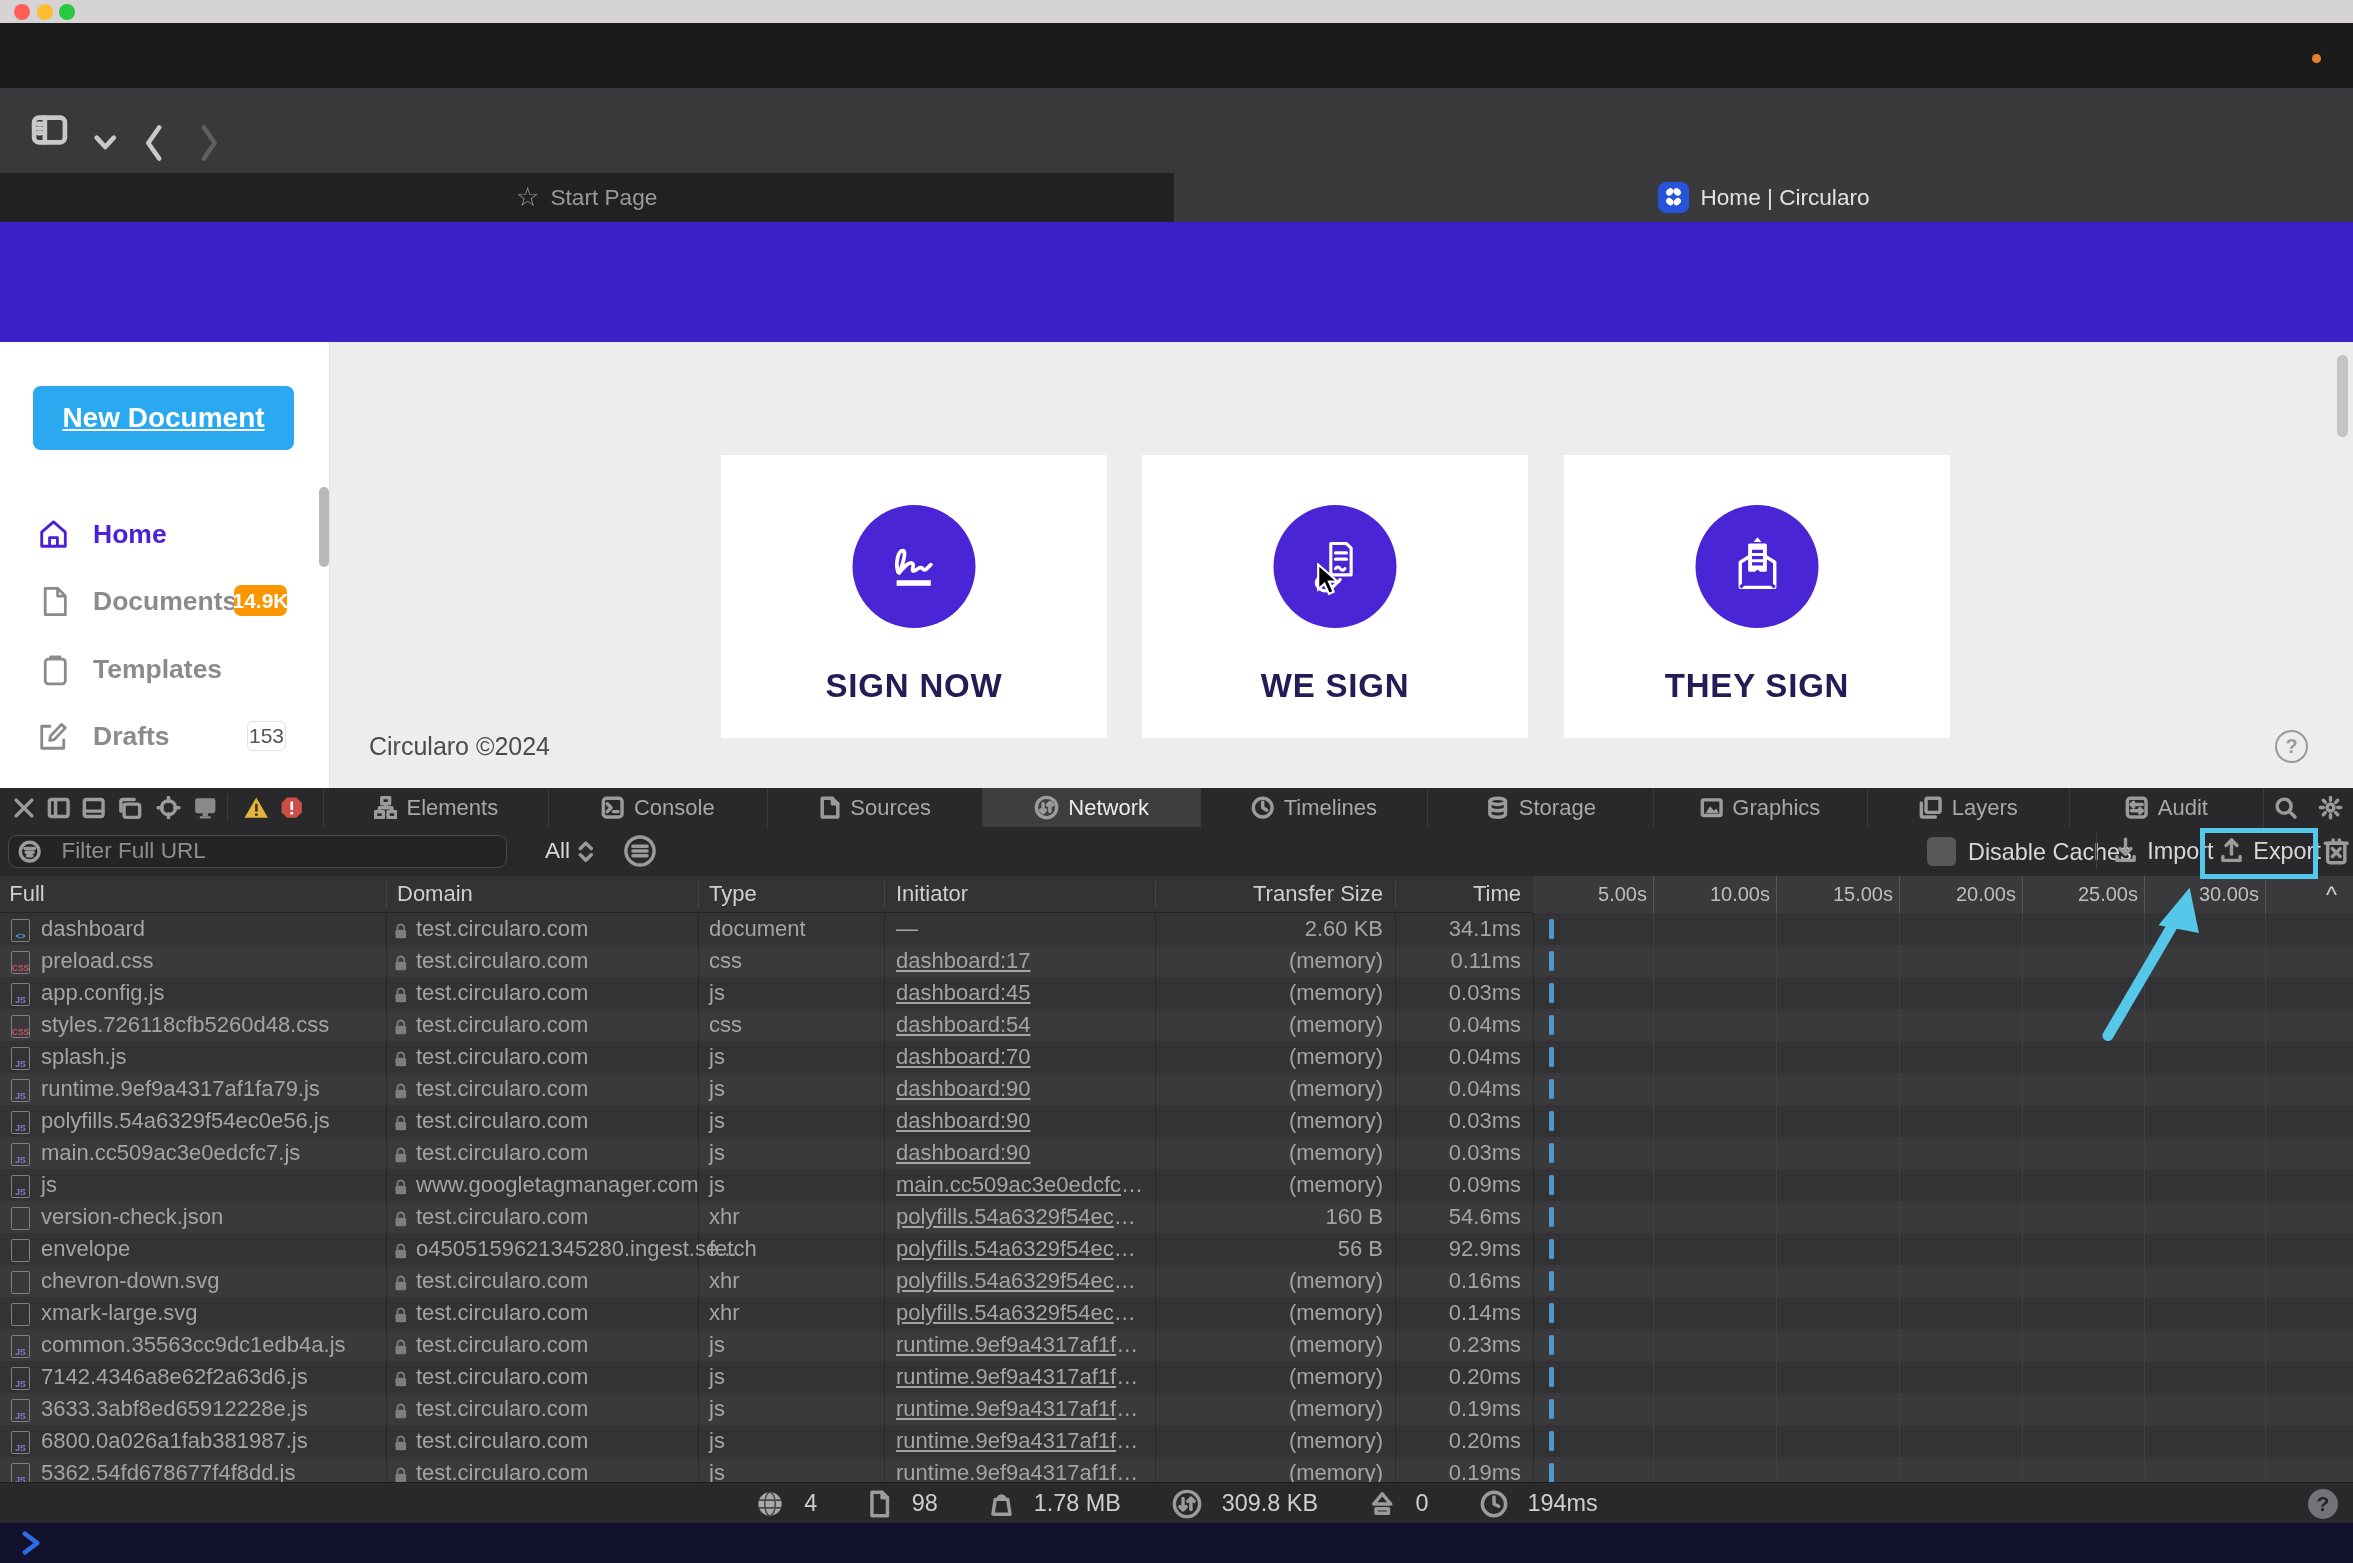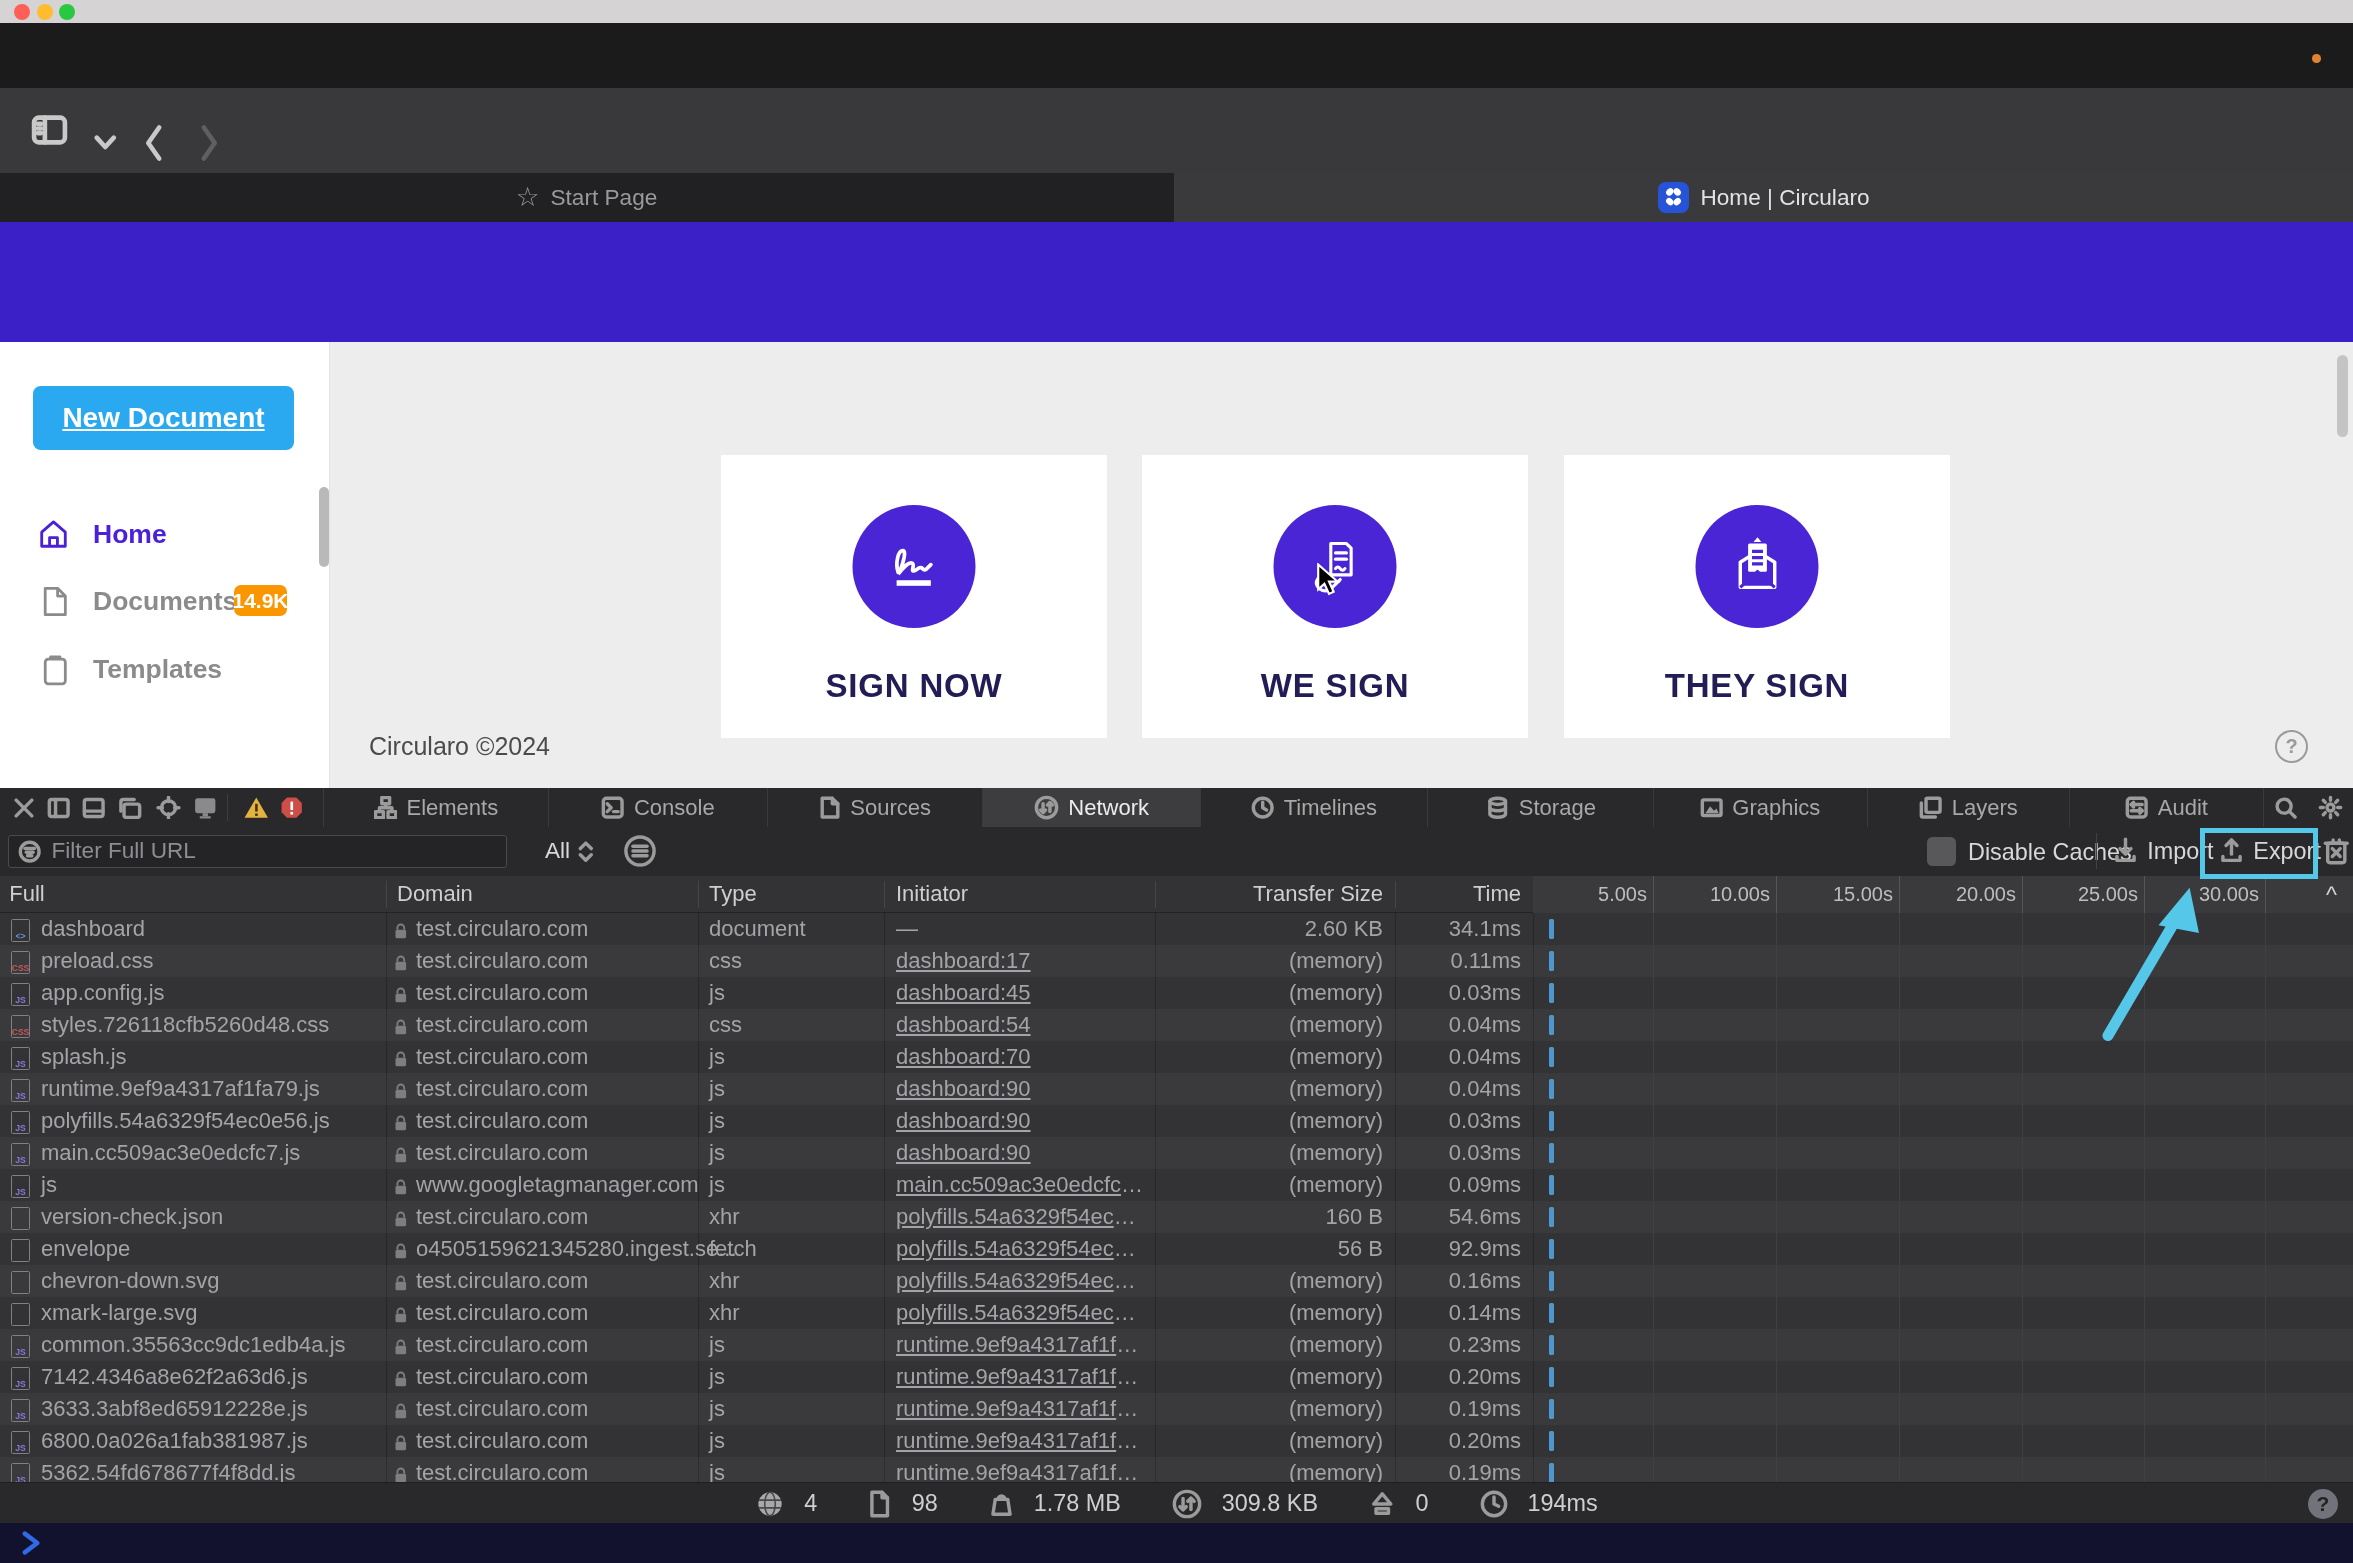--- a/index.html
+++ b/index.html
@@ -27,21 +27,21 @@
   .sideitem .lbl{font-size:26.5px;color:#8b8b8b;font-weight:bold;position:absolute;left:93px;top:50%;transform:translateY(-50%);}
   .card{top:81px;width:386px;height:283px;background:#fff;margin-top:32px;}
   .bigcirc{left:50%;top:50px;transform:translateX(-50%);width:123px;height:123px;border-radius:50%;background:#4a25d6;display:flex;align-items:center;justify-content:center;}
   .cardlbl{left:0;top:212px;width:100%;text-align:center;font-size:33px;font-weight:bold;color:#221e55;letter-spacing:0.8px;}
   
   #devtools{left:0;top:788px;width:2354px;height:735px;background:#29292b;color:#a6a6aa;}
   #dt-tabbar{left:0;top:0;width:2026px;height:39px;background:#29292b;border-bottom:0.8px solid #1d1d1f;}
   .dt-tab{top:0;height:39px;justify-content:center;gap:9.3px;font-size:22px;color:#a8a8a8;border-left:0.8px solid #3a3a3c;box-sizing:border-box;}
   .dt-tab.active{background:#3d3d3f;color:#ececec;}
   #dt-filterrow{left:0;top:39px;width:2354px;height:49px;background:#29292b;border-bottom:0.8px solid #1d1d1f;}
-  #dt-filter{left:7.8px;top:7.8px;width:499px;height:33px;border:1.6px solid #4a4a4c;border-radius:3px;box-sizing:border-box;gap:10px;padding-left:9.3px;color:#8e8e92;font-size:22.6px;background:#242426;}
+  #dt-filter{left:7.8px;top:7.8px;width:499px;height:33px;border:1.6px solid #4a4a4c;border-radius:9px;box-sizing:border-box;gap:20px;padding-left:9.3px;color:#8e8e92;font-size:22.6px;background:#242426;}
   #dt-colheader{left:0;top:88px;width:2354px;height:37px;background:#333335;border-bottom:0.8px solid #232325;box-sizing:border-box;font-size:22px;color:#cfcfcf;}
   #dt-rows{left:0;top:125px;width:2354px;height:570px;overflow:hidden;}
   .nrow{position:relative;width:2354px;height:32px;font-size:22px;color:#a4a4a8;}
   .nrow:nth-child(odd){background:#333335;}
   .nrow:nth-child(even){background:#3a3a3c;}
   .cell{position:absolute;top:50%;transform:translateY(-50%);white-space:nowrap;}
   .c-name{left:41px;}
   .c-domain{left:416px;}
   .c-type{left:709px;}
   .c-init{left:896px;max-width:249px;overflow:hidden;text-overflow:ellipsis;}
@@ -253,20 +253,32 @@
           <svg width="31" height="34" viewBox="0 0 20 22">
               <g style="fill:none;stroke:#8b8b8b;stroke-width:1.8;stroke-linejoin:round;">
                 <rect x="4" y="4" width="13" height="16" rx="2"></rect>
                 <path d="M7.5 4 V2.5 H13.5 V4"></path>
               </g>
             </svg>
         </span>
         <span class="lbl">Templates</span>
       </div>
 
+      <div class="sideitem abs" style="top:369px;">
+        <span class="abs" style="left:37px;top:9.3px;">
+          <svg width="33" height="33" viewBox="0 0 21 21">
+              <g style="fill:none;stroke:#8b8b8b;stroke-width:1.8;stroke-linejoin:round;">
+                <path d="M17 12 V18 H3 V4 H9"></path>
+                <path d="M11 12.5 L18 5 L15.6 2.8 L8.6 10.2 L8 13 Z"></path>
+              </g>
+            </svg>
+        </span>
+        <span class="lbl">Drafts</span>
+        <span class="abs" style="left:247px;top:10px;width:39px;height:30px;background:#ffffff;border:1.6px solid #e0e0e0;border-radius:6.2px;color:#555;font-size:21px;display:flex;align-items:center;justify-content:center;box-sizing:border-box;">153</span>
+      </div>
     </div>
 
     <div class="card abs" style="left:721px;">
       <div class="bigcirc abs">
         <svg width="70" height="70" viewBox="0 0 45 45">
             <path d="M12 26 C10 20 12 12 15 12 C18 12 14 24 12 27 C16 22 19 19 21 20 C23 21 20 25 22 25 C24 25 25 22 27 23 C28 23.5 28 25 30 24 L33 21" style="fill:none;stroke:#fff;stroke-width:2.4;stroke-linecap:round;"></path>
             <rect x="11" y="31" width="22" height="3.6" fill="#fff"></rect>
           </svg>
       </div>
       <div class="cardlbl abs">SIGN NOW</div>

